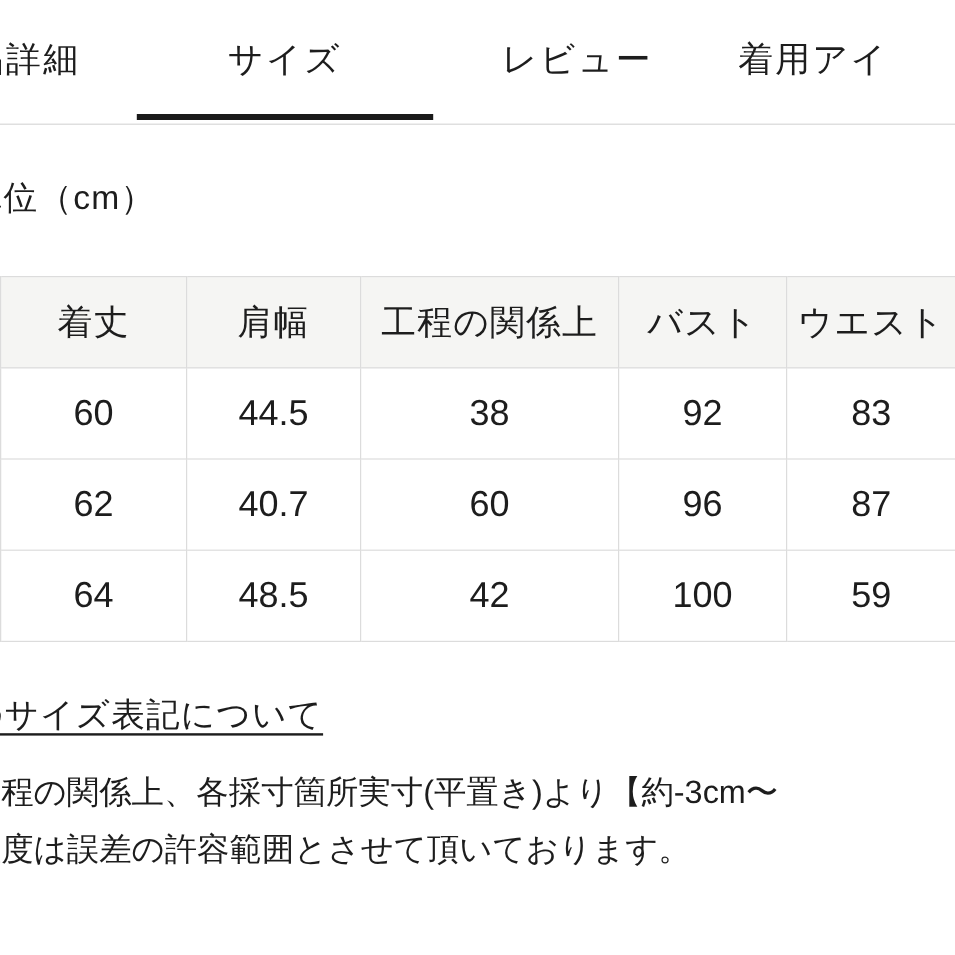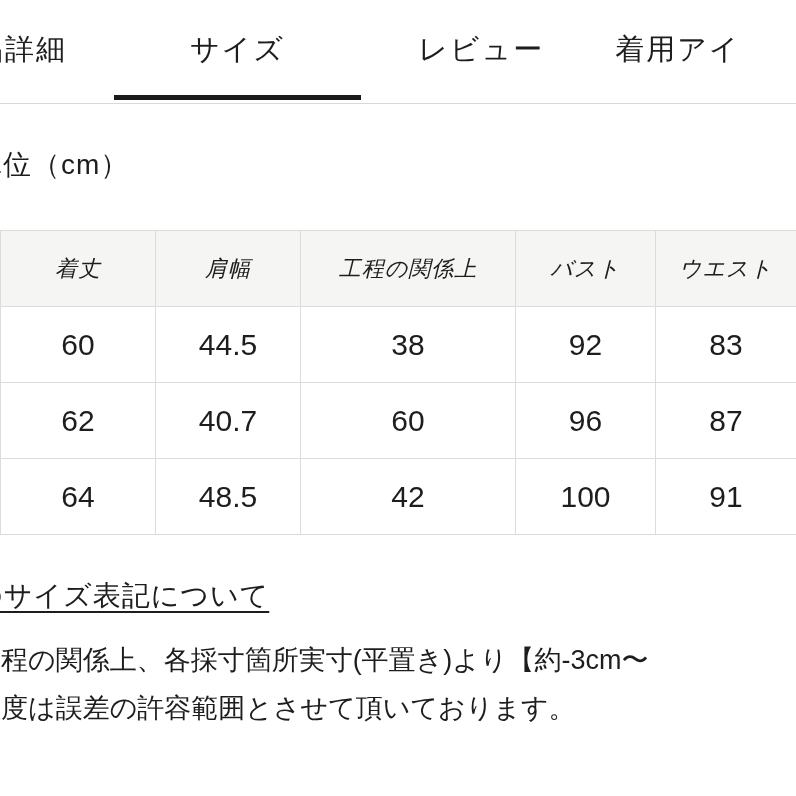--- a/index.html
+++ b/index.html
@@ -89,23 +89,22 @@
     text-align: center;
     vertical-align: middle;
     height: 75px;
     padding: 0 4px;
     color: #1d1d1d;
     font-weight: normal;
     white-space: nowrap;
   }
   table.size-table thead th {
     background: #f5f5f3;
-    font-size: 22px;
+    font-size: 29px;
     letter-spacing: 1px;
-    font-style: italic;
   }
   table.size-table tbody th {
     background: #f5f5f3;
     font-size: 29px;
   }
   
   col.c-label { width: 72px; }
   col.c-1 { width: 155px; }
   col.c-2 { width: 145px; }
   col.c-3 { width: 215px; }
@@ -193,21 +192,21 @@
           <td>60</td>
           <td>96</td>
           <td>87</td>
         </tr>
         <tr>
           <th></th>
           <td>64</td>
           <td>48.5</td>
           <td>42</td>
           <td>100</td>
-          <td>91</td>
+          <td>59</td>
         </tr>
       </tbody>
     </table>
   </div>
 
   <div class="notes">
     <div class="notes-heading">のサイズ表記について</div>
     <div class="notes-body">
       <div>工程の関係上、各採寸箇所実寸(平置き)より【約-3cm〜</div>
       <div>程度は誤差の許容範囲とさせて頂いております。</div>

